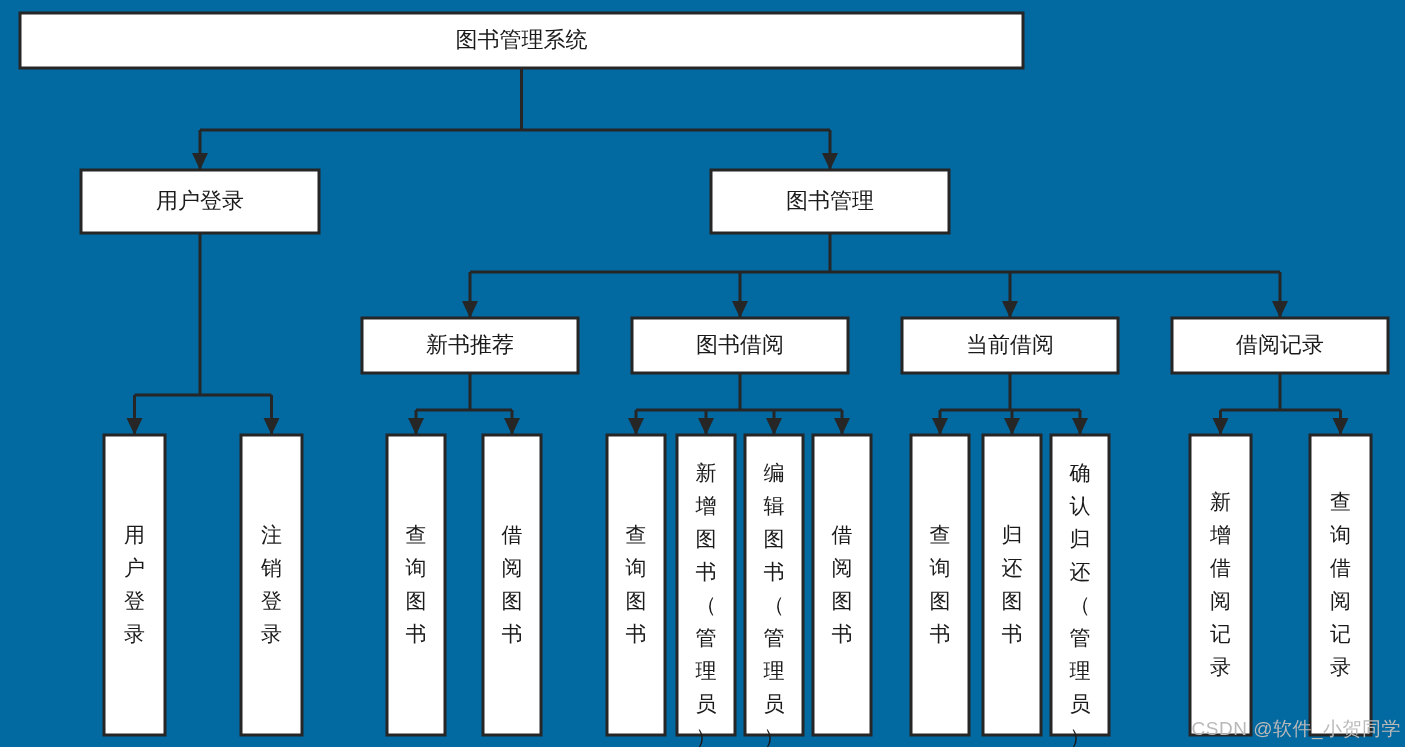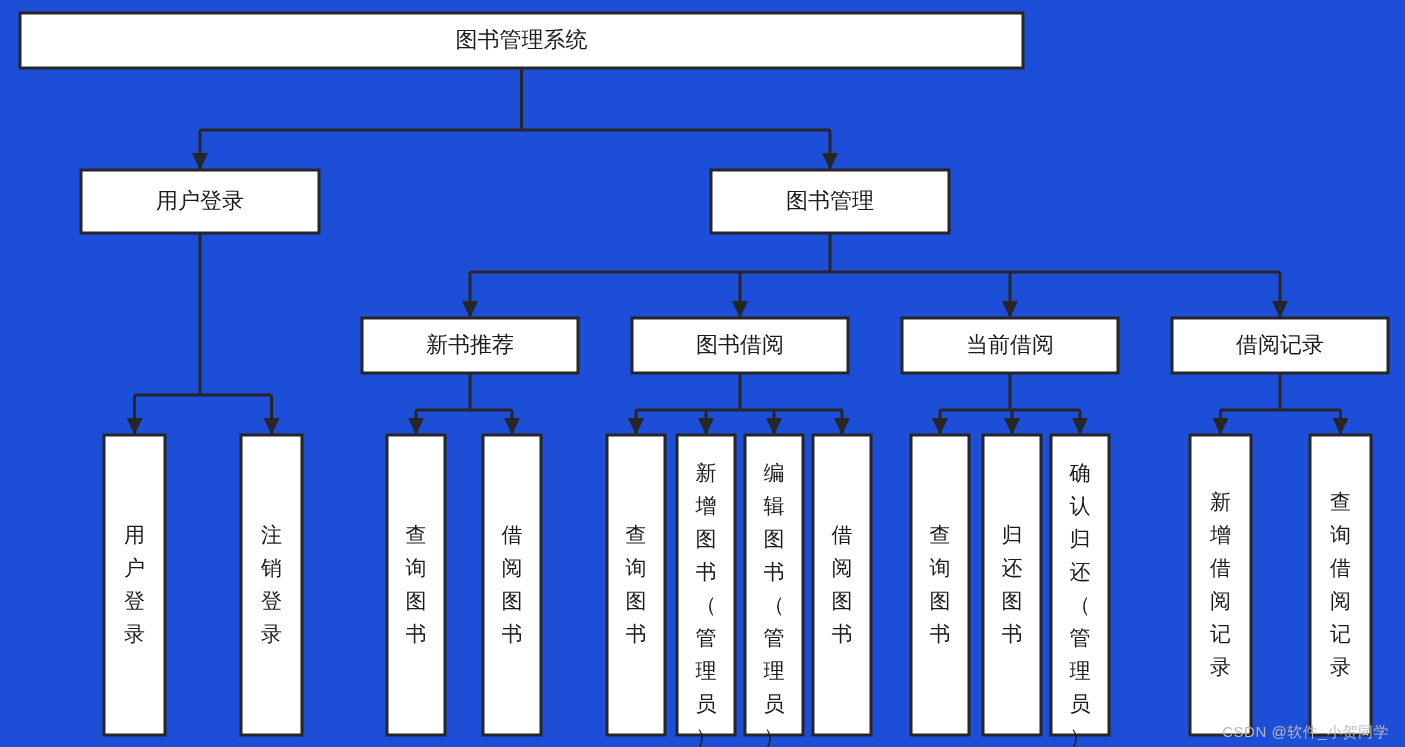--- a/index.html
+++ b/index.html
@@ -10,21 +10,21 @@
   body {
     width: 1405px;
     height: 747px;
     font-family: "Liberation Sans", "DejaVu Sans", sans-serif;
     overflow: hidden;
   }
   #diagram-root {
     position: relative;
     width: 1405px;
     height: 747px;
-    background: #1d4ed8;
+    background: #0369a1;
   }
   svg.diagram-canvas {
     position: absolute;
     left: 0;
     top: 0;
     width: 1405px;
     height: 747px;
   }
   .node-box {
     fill: #ffffff;
@@ -52,24 +52,24 @@
   .node-label-v {
     font-family: "Liberation Sans", "DejaVu Sans", sans-serif;
     font-size: 21px;
     fill: #1a1a1a;
     text-anchor: middle;
     dominant-baseline: middle;
     white-space: pre;
   }
   .watermark-text {
     position: absolute;
-    right: 16px;
+    right: 4px;
     bottom: 5px;
     font-family: "Liberation Sans", "DejaVu Sans", sans-serif;
-    font-size: 15px;
+    font-size: 19px;
     color: #b9b9b9;
     letter-spacing: 0.5px;
     user-select: none;
     pointer-events: none;
   }
 </style>
 </head>
 <body>
 
 <div id="diagram-root">

